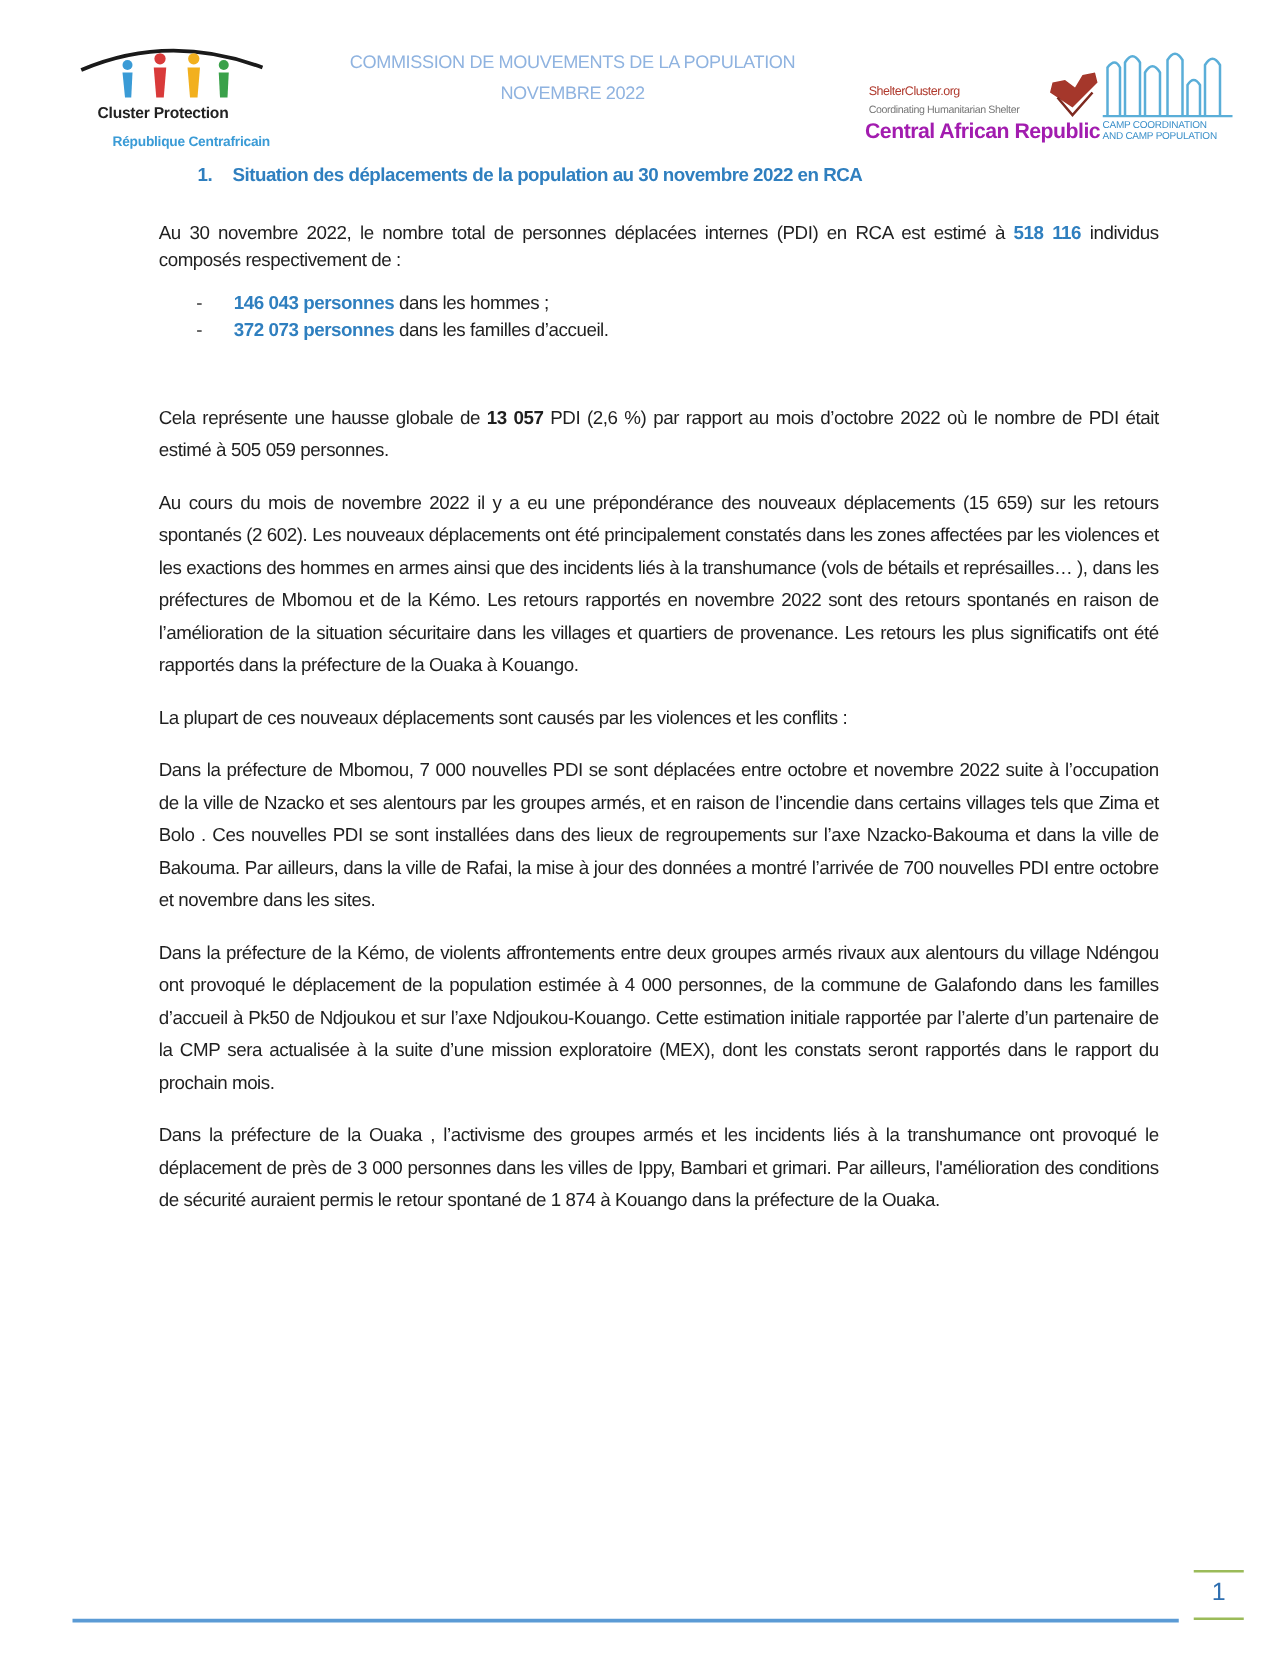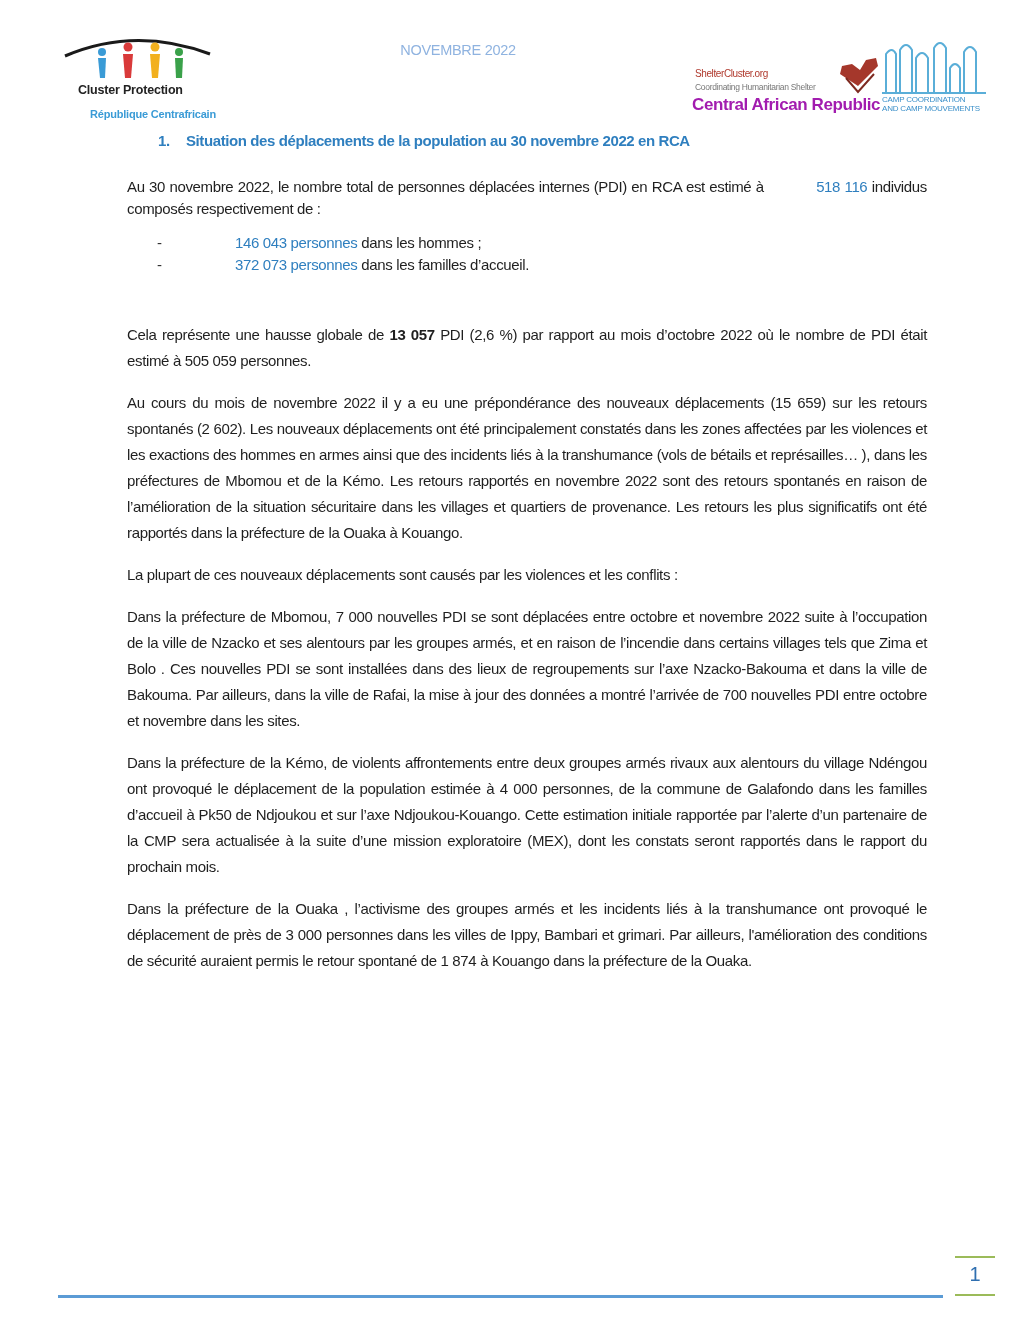--- a/index.html
+++ b/index.html
@@ -19,21 +19,21 @@
   .logo-right .sc-url { position: absolute; left: 5px; top: 28px; font-size: 10px; color: #b03a2e; letter-spacing: -0.4px; }
   .logo-right .sc-tag { position: absolute; left: 5px; top: 42px; font-size: 8.5px; color: #777; letter-spacing: -0.3px; white-space: nowrap; }
   .logo-right .car { position: absolute; left: 2px; top: 55px; font-size: 17px; color: #a21caf; font-weight: bold; white-space: nowrap; letter-spacing: -0.4px; }
   .logo-right .cccm { position: absolute; left: 192px; top: 55px; font-size: 8px; color: #3a8fc9; font-weight: normal; line-height: 9px; white-space: nowrap; letter-spacing: -0.2px; }
 
   
   .content { left: 127px; top: 128px; width: 800px; font-size: 15px; line-height: 26px; color: #1f1f1f; letter-spacing: -0.35px; }
   .section-heading { color: #2f7fbf; font-weight: bold; font-size: 15px; margin: 0 0 22px 31px; letter-spacing: -0.4px; }
   .section-heading .num { display: inline-block; width: 28px; }
   p { margin: 0 0 16px 0; text-align: justify; }
-  .hl { color: #2f7fbf; font-weight: normal; margin-left: 48px; }
+  .hl { color: #2f7fbf; font-weight: bold; }
   .bold { font-weight: bold; }
   ul.dash { list-style: none; margin: 12px 0 46px 0; padding: 0; line-height: 22px; }
   ul.dash li { position: relative; padding-left: 60px; }
   ul.dash li .dash-mark { position: absolute; left: 30px; top: 0; color: #333; }
   .italic-heading { font-style: italic; font-weight: bold; margin: 0 0 16px 0; }
 
   
   .footer-line { left: 58px; top: 1295px; width: 885px; height: 3px; background: #5b9bd5; }
   .page-num-top { left: 955px; top: 1256px; width: 40px; height: 2px; background: #9bbb59; }
   .page-num-bottom { left: 955px; top: 1294px; width: 40px; height: 2px; background: #9bbb59; }
@@ -52,20 +52,21 @@
     <circle cx="95" cy="13" r="4.5" fill="#f2b01e"></circle>
     <path d="M90 20 L100 20 L98 44 L92 44 Z" fill="#f2b01e"></path>
     <circle cx="119" cy="18" r="4" fill="#3aa14a"></circle>
     <path d="M115 24 L123 24 L122 44 L116 44 Z" fill="#3aa14a"></path>
   </svg>
   <div class="cp-title">Cluster Protection</div>
   <div class="cp-sub">République Centrafricain</div>
 </div>
 
 <div class="abs header-title">
+  <div>COMMISSION DE MOUVEMENTS DE LA POPULATION</div>
   <div>NOVEMBRE 2022</div>
 </div>
 
 <div class="abs logo-right">
   <div class="sc-url">ShelterCluster.org</div>
   <div class="sc-tag">Coordinating Humanitarian Shelter</div>
   <svg class="abs" style="left:148px; top:16px;" width="42" height="40" viewBox="0 0 42 40">
     <path d="M2 18 L20 30 L40 10 L38 2 L28 4 L22 14 L14 8 L4 10 Z" fill="#a5372b"></path>
     <path d="M8 22 L20 36 L36 18" stroke="#7e2a20" stroke-width="2" fill="none"></path>
   </svg>
@@ -76,21 +77,21 @@
       <path d="M34 52 L34 18 Q40 8 46 18 L46 52"></path>
       <path d="M52 52 L52 8 Q58 -2 64 8 L64 52"></path>
       <path d="M68 52 L68 28 Q73 20 78 28 L78 52"></path>
       <path d="M82 52 L82 12 Q88 2 94 12 L94 52"></path>
       <path d="M0 53 L104 53"></path>
     </g>
   </svg>
   <div class="car">Central African Republic</div>
   <div class="cccm">
     <div>CAMP COORDINATION</div>
-    <div>AND CAMP MOUVEMENTS</div>
+    <div>AND CAMP POPULATION</div>
   </div>
 </div>
 
 <div class="abs content">
   <div class="section-heading">
     <span class="num">1.</span><span>Situation des déplacements de la population au 30 novembre 2022 en RCA</span>
   </div>
 
   <p style="line-height:22px; margin-bottom:0;">
     <span>Au 30 novembre 2022, le nombre total de personnes déplacées internes (PDI) en RCA est estimé à </span><span class="hl">518 116</span><span> individus composés respectivement de :</span>

